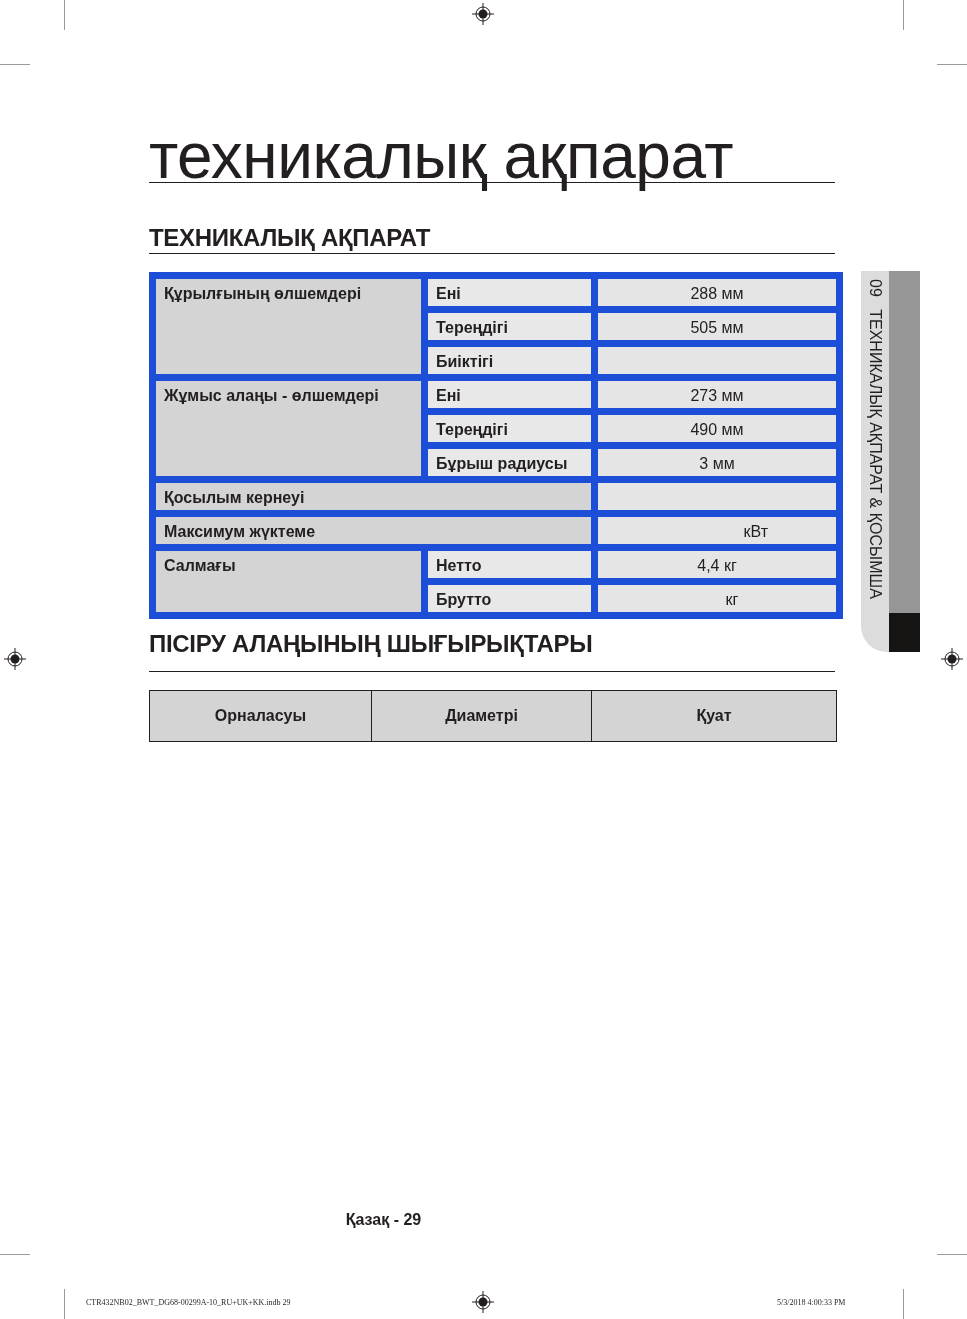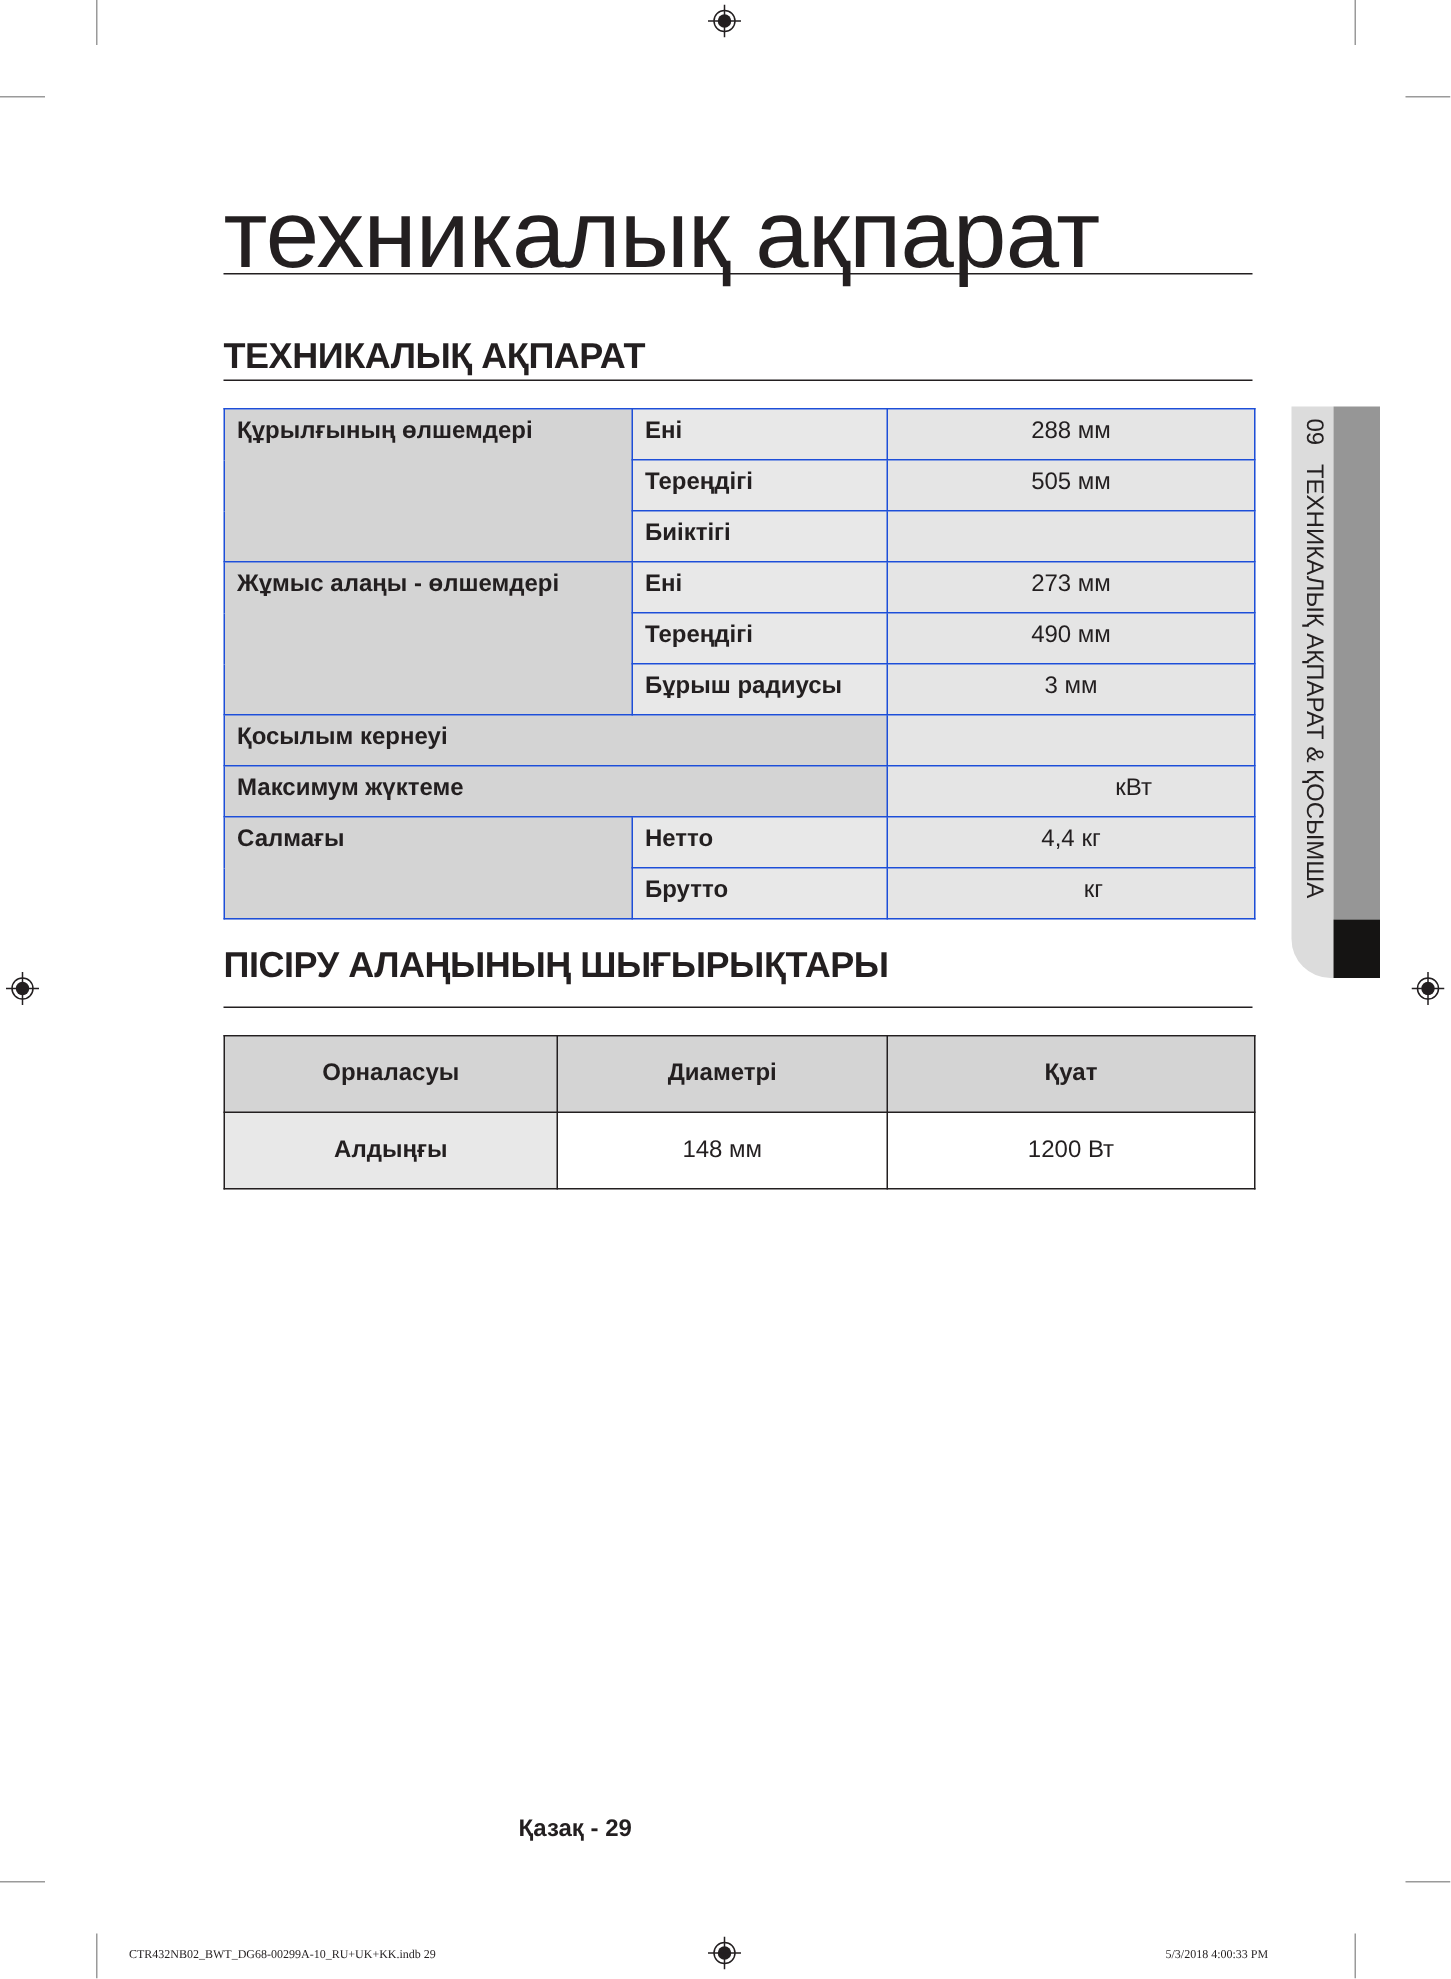--- a/index.html
+++ b/index.html
@@ -27,21 +27,21 @@
       position: absolute; left: 149px; width: 686px;
       font-size: 24px; font-weight: bold; line-height: 28px; letter-spacing: -0.3px;
     }
     .section-rule { position: absolute; left: 149px; width: 686px; height: 1px; background: #231f20; }
 
     
     table.spec {
       position: absolute; border-collapse: collapse; table-layout: fixed;
       font-size: 16px;
     }
-    table.spec td { border: 1px solid #1d4ed8; height: 34px; vertical-align: top; padding: 5px 8px 0 8px; line-height: 20px; }
+    table.spec td { border: 7px solid #1d4ed8; height: 34px; vertical-align: top; padding: 5px 8px 0 8px; line-height: 20px; }
     .c-group { background: #d4d4d4; font-weight: bold; }
     .c-sub { background: #e8e8e8; font-weight: bold; }
     .c-val { background: #e5e5e5; text-align: center; }
 
     
     table.zones {
       position: absolute; border-collapse: collapse; table-layout: fixed; font-size: 16px;
     }
     table.zones th, table.zones td { border: 1px solid #231f20; height: 51px; text-align: center; vertical-align: middle; line-height: 20px; }
     table.zones th { background: #d4d4d4; font-weight: bold; }
@@ -176,25 +176,20 @@
       <col style="width:245px">
     </colgroup>
   <thead>
     <tr>
       <th>Орналасуы</th>
       <th>Диаметрі</th>
       <th>Қуат</th>
     </tr>
   </thead>
   <tbody>
-    <tr>
-      <td class="loc">Алдыңғы</td>
-      <td class="val">148 мм</td>
-      <td class="val">1200 Вт</td>
-    </tr>
   </tbody>
 </table>
 
 <div class="side-tab">
   <div class="light"></div>
   <div class="dark"></div>
   <div class="black"></div>
   <div class="label">
     <span class="num">09</span>
     <span>ТЕХНИКАЛЫҚ АҚПАРАТ &amp; ҚОСЫМША</span>

